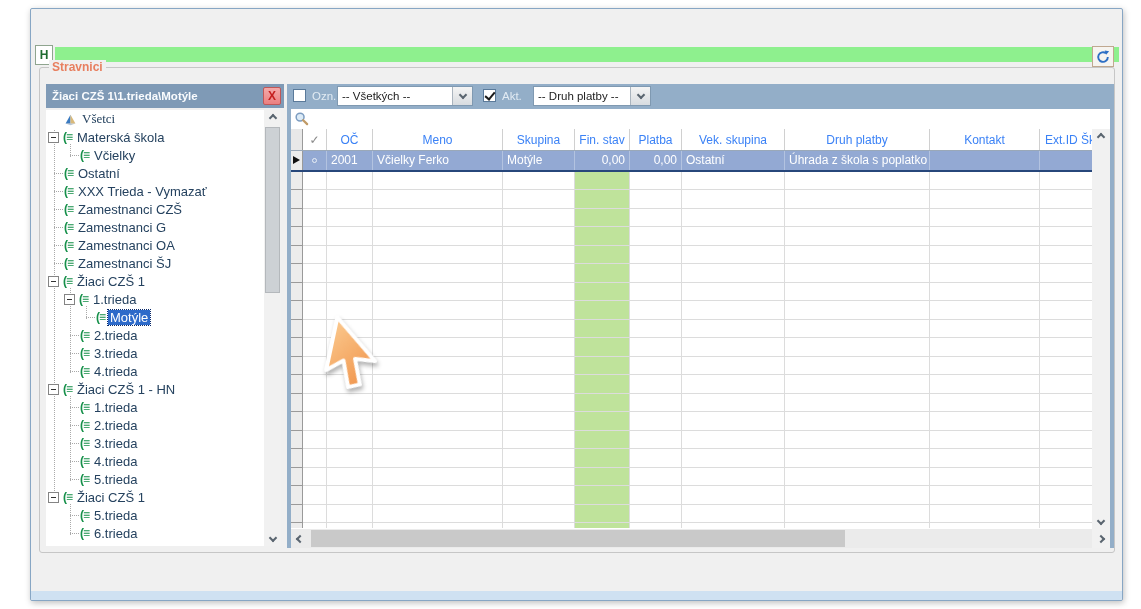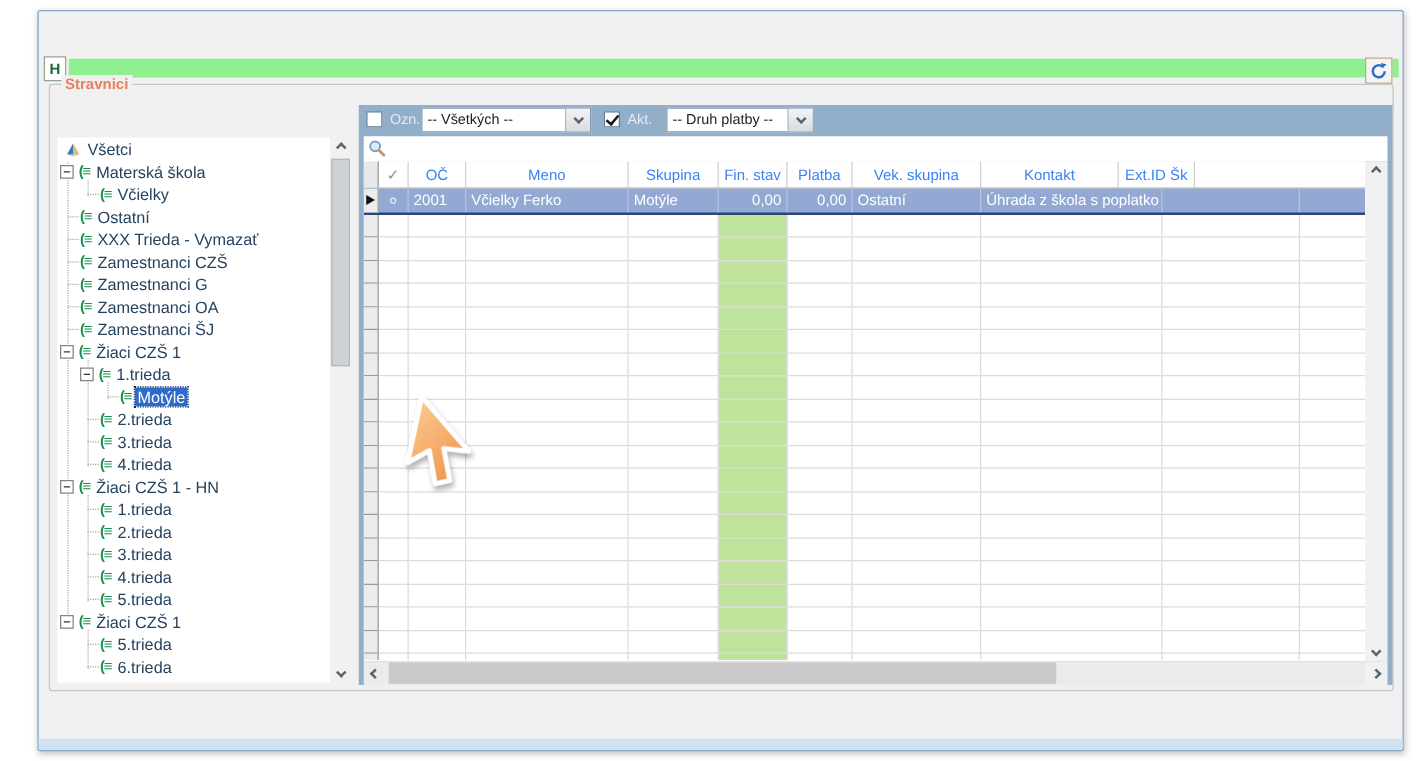--- a/index.html
+++ b/index.html
@@ -126,29 +126,33 @@
       <svg width="14" height="14" viewBox="0 0 16 16">
           <path d="M13.5 8a5.5 5.5 0 1 1-2-4.2" fill="none" stroke="#2e6fc4" stroke-width="2.2"></path>
           <polygon points="10,0.5 15,1.5 11.5,5.5" fill="#2e6fc4"></polygon>
         </svg>
     </div>
   </div>
 
   <div class="gbox gbox-main">
     <span class="glabel">Stravnici</span>
 
+    <div class="tree-header">
+      <div class="th-text">Žiaci CZŠ 1\1.trieda\Motýle</div>
+      <div class="th-close">X</div>
+    </div>
 
     <div class="tree-box" id="tree-list">
       <div class="guide" style="left:8px;top:20px;height:369px;"></div>
       <div class="guide" style="left:24px;top:34px;height:13px;"></div>
       <div class="guide" style="left:24px;top:178px;height:85px;"></div>
       <div class="guide" style="left:24px;top:286px;height:85px;"></div>
       <div class="guide" style="left:24px;top:394px;height:31px;"></div>
       <div class="guide" style="left:40px;top:196px;height:13px;"></div>
-    <div class="titem" style="padding-left: 6px;">
+    <div class="titem" style="padding-left: 18px; font-family: Liberation Serif, serif;">
           <svg width="13" height="13" viewBox="0 0 16 16" style="margin-right:3px;flex:none;">
             <polygon points="8,2 2,13 8,13" fill="#3a7ac0"></polygon>
             <polygon points="8,2 14,13 8,13" fill="#d9b97a"></polygon>
             <polygon points="2,13 14,13 8,15" fill="#8aa0b8" opacity="0.6"></polygon>
           </svg>
           <span class="tlab">Všetci</span>
         </div>
         <div class="titem" style="padding-left: 2px;">
           <span class="ebox">
             <span></span>
@@ -318,20 +322,21 @@
         <div class="grid-content">
           <div class="grid-header" id="grid-header">
               <div class="hcell ind0" style="width: 12px;"></div>
               <div class="hcell checkcol" style="width: 24px;">✓</div>
               <div class="hcell" style="width: 46px;">OČ</div>
               <div class="hcell" style="width: 130px;">Meno</div>
               <div class="hcell" style="width: 72px;">Skupina</div>
               <div class="hcell" style="width: 55px;">Fin. stav</div>
               <div class="hcell" style="width: 52px;">Platba</div>
               <div class="hcell" style="width: 103px;">Vek. skupina</div>
+              <div class="hcell" style="width: 145px;">Druh platby</div>
               <div class="hcell" style="width: 110px;">Kontakt</div>
               <div class="hcell" style="width: 61px;">Ext.ID Šk</div>
             </div>
           <div class="grid-body" id="grid-body">
               <div class="grow sel">
                 <div class="cell ind" style="width: 12px;">
                   <span class="tri"></span>
                 </div>
                 <div class="cell" style="width: 24px; justify-content: center;">
                   <span class="circ"></span>

